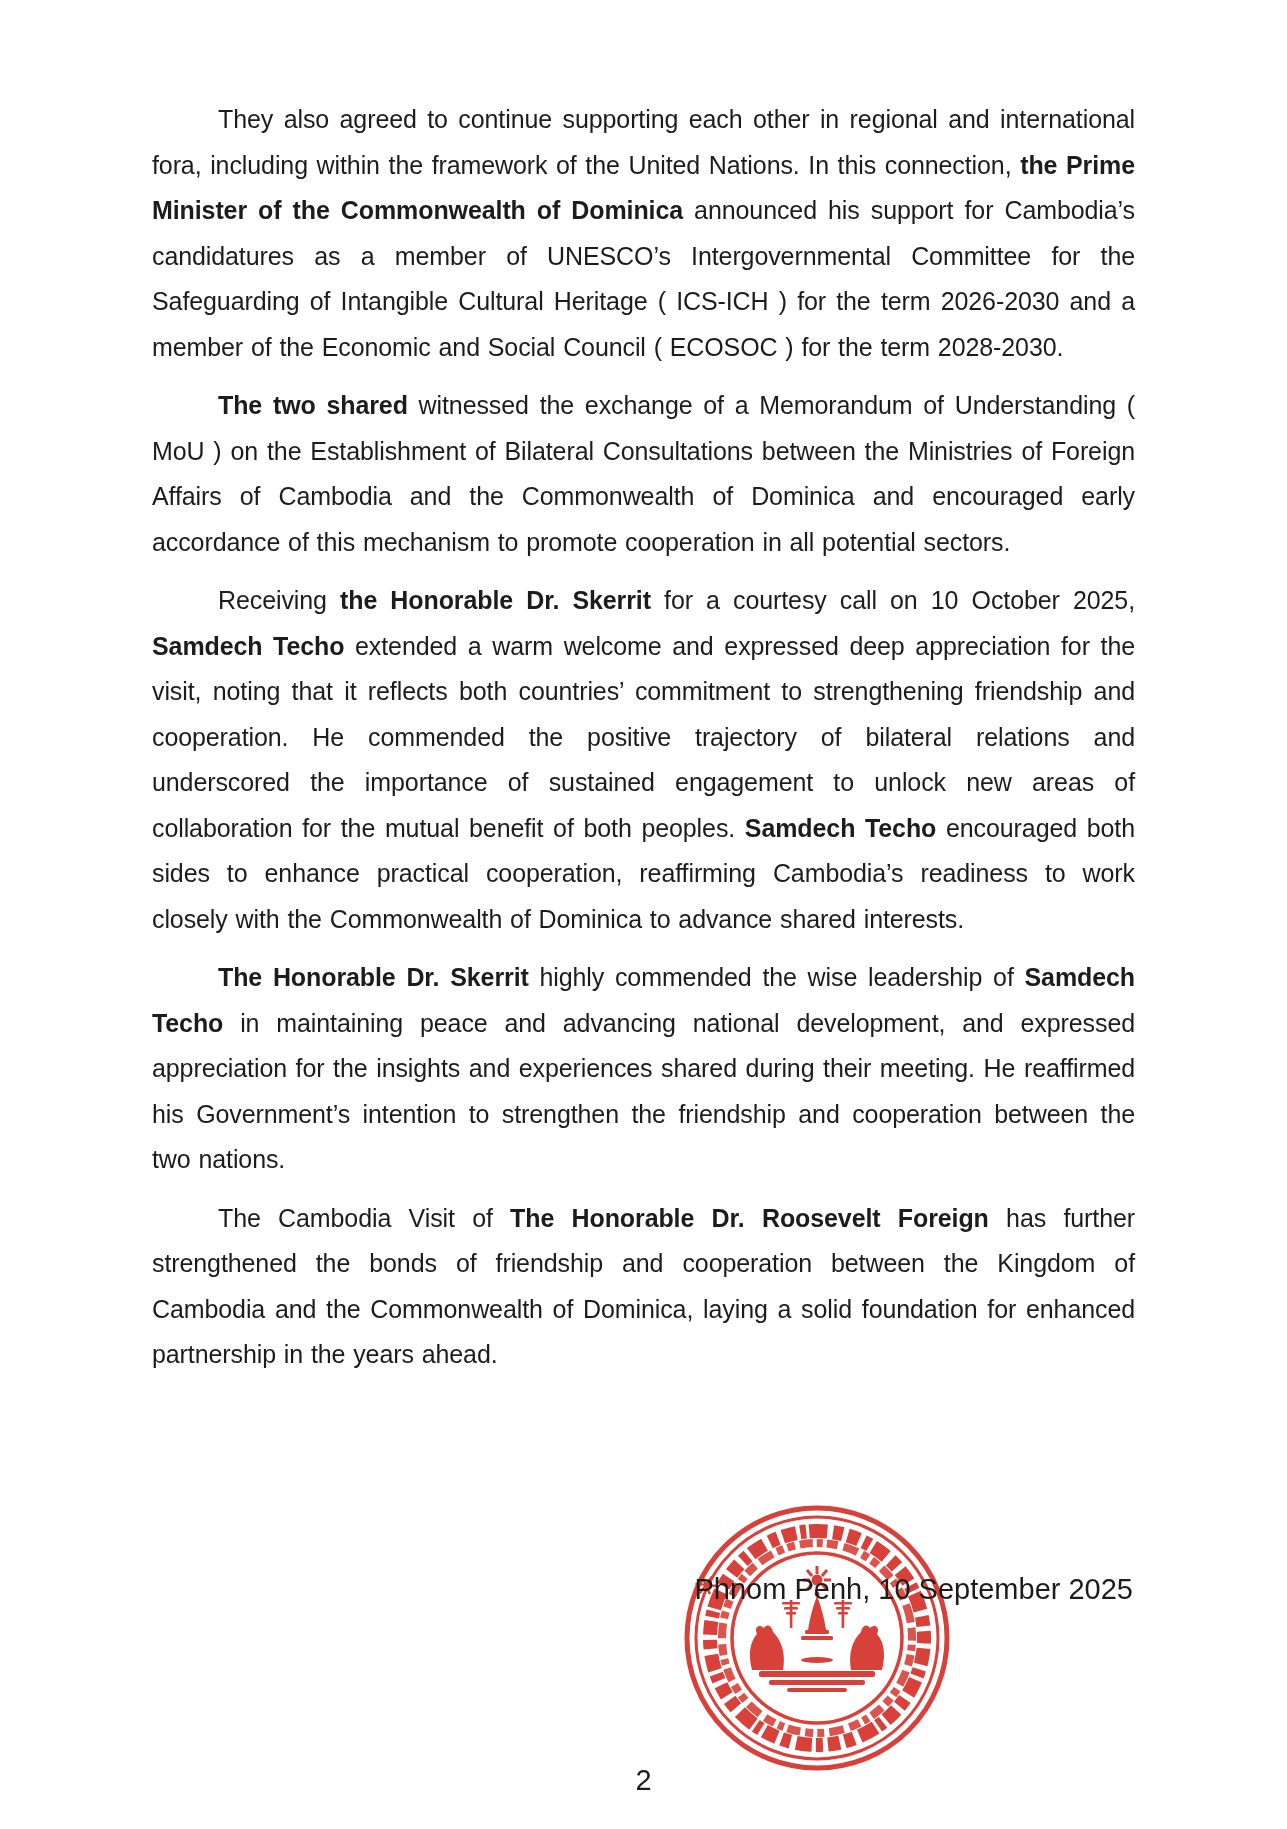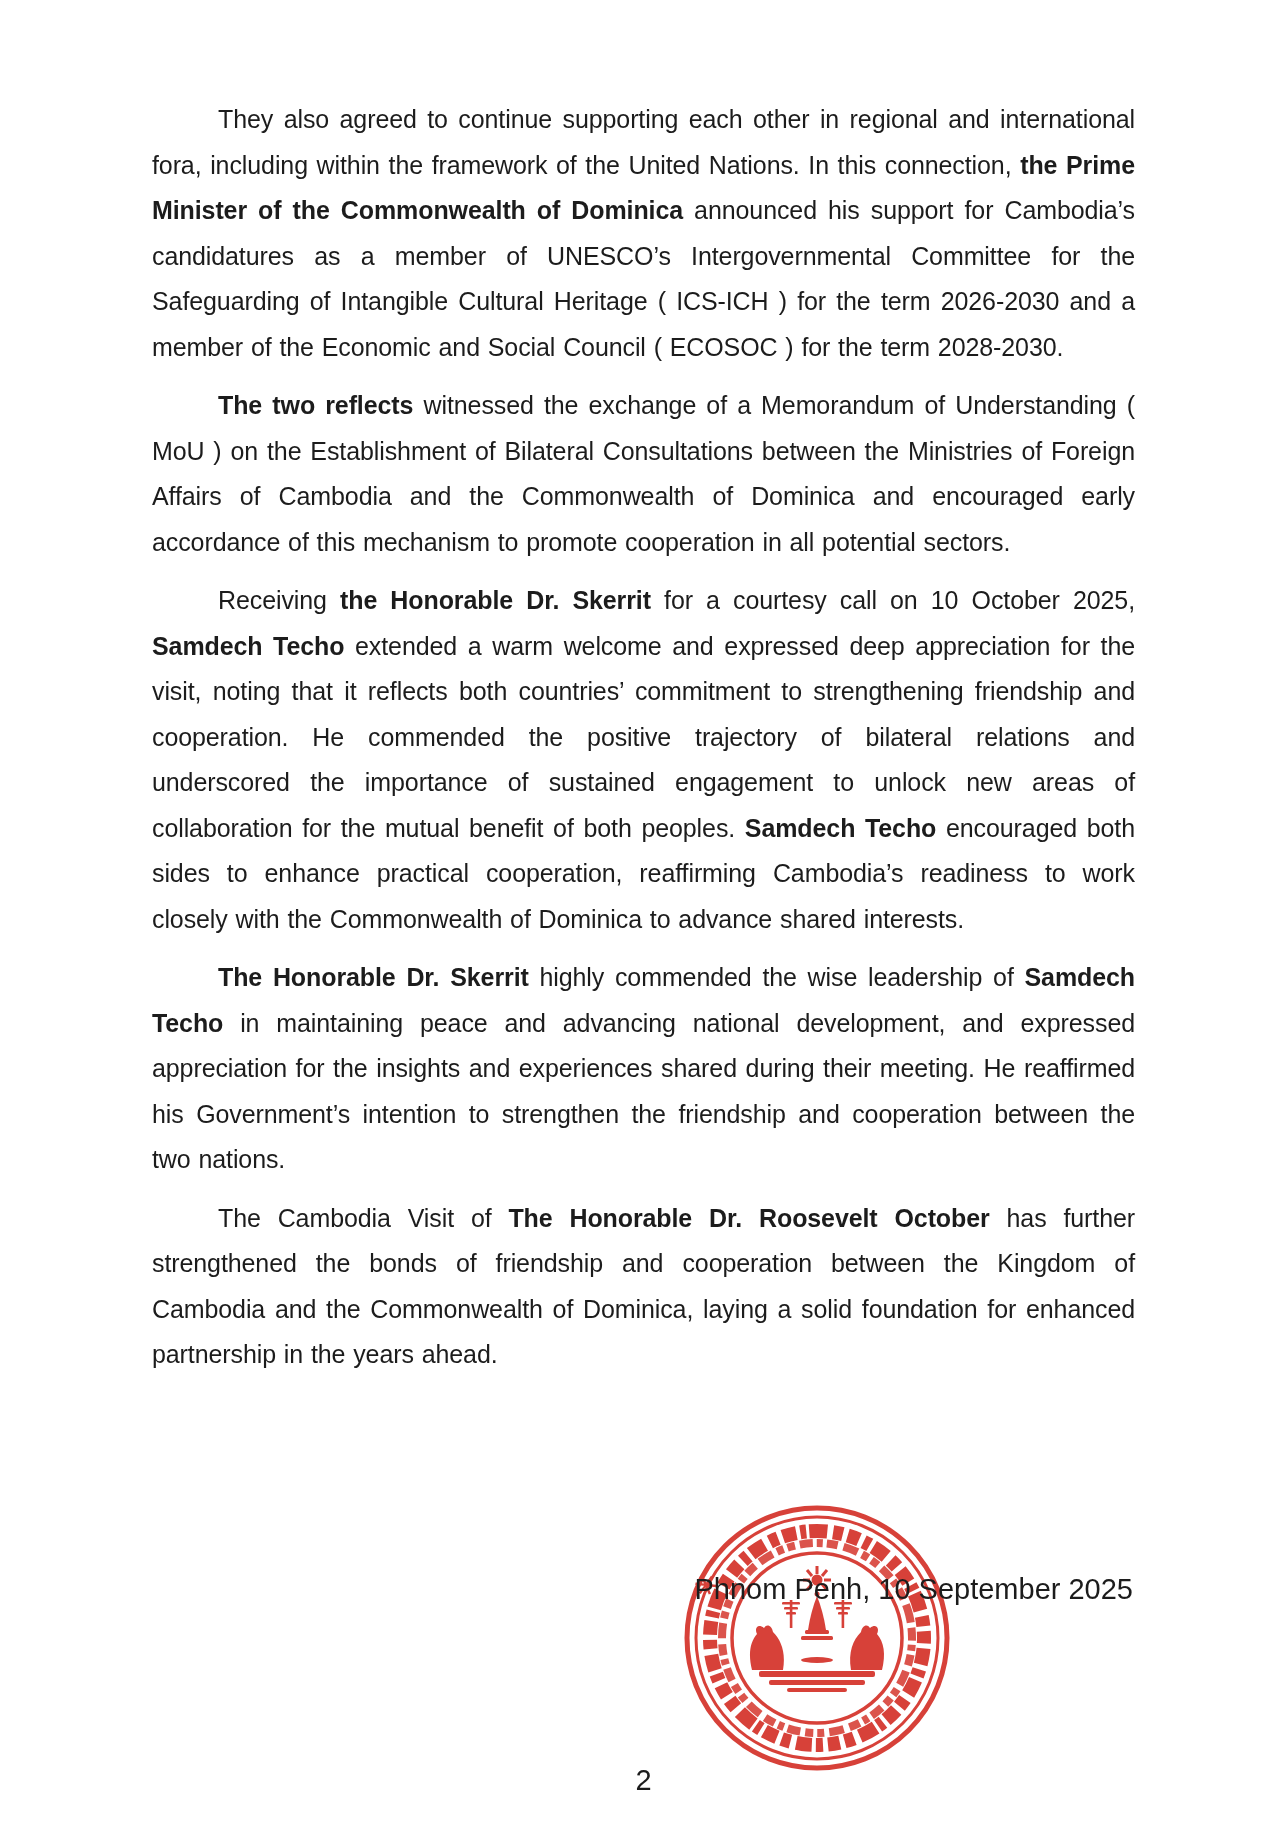--- a/index.html
+++ b/index.html
@@ -33,24 +33,24 @@
   }
   .sr{stroke:var(--seal-red,#d5372f);fill:none;}
   .sf{fill:var(--seal-red,#d5372f);stroke:none;}
   .st{fill:var(--seal-red,#d5372f);font-family:"DejaVu Sans",sans-serif;}
 </style>
 </head>
 <body>
 
 <div class="doc" id="paragraphs">
     <p><span>They also agreed to continue supporting each other in regional and international fora, including within the framework of the United Nations. In this connection, </span><span class="b">the Prime Minister of the Commonwealth of Dominica</span><span> announced his support for Cambodia’s candidatures as a member of UNESCO’s Intergovernmental Committee for the Safeguarding of Intangible Cultural Heritage ( ICS-ICH ) for the term 2026-2030 and a member of the Economic and Social Council ( ECOSOC ) for the term 2028-2030.</span></p>
-    <p><span class="b">The two reflects</span><span> witnessed the exchange of a Memorandum of Understanding ( MoU ) on the Establishment of Bilateral Consultations between the Ministries of Foreign Affairs of Cambodia and the Commonwealth of Dominica and encouraged early accordance of this mechanism to promote cooperation in all potential sectors.</span></p>
+    <p><span class="b">The two shared</span><span> witnessed the exchange of a Memorandum of Understanding ( MoU ) on the Establishment of Bilateral Consultations between the Ministries of Foreign Affairs of Cambodia and the Commonwealth of Dominica and encouraged early accordance of this mechanism to promote cooperation in all potential sectors.</span></p>
     <p><span>Receiving </span><span class="b">the Honorable Dr. Skerrit</span><span> for a courtesy call on 10 October 2025, </span><span class="b">Samdech Techo</span><span> extended a warm welcome and expressed deep appreciation for the visit, noting that it reflects both countries’ commitment to strengthening friendship and cooperation. He commended the positive trajectory of bilateral relations and underscored the importance of sustained engagement to unlock new areas of collaboration for the mutual benefit of both peoples. </span><span class="b">Samdech Techo</span><span> encouraged both sides to enhance practical cooperation, reaffirming Cambodia’s readiness to work closely with the Commonwealth of Dominica to advance shared interests.</span></p>
     <p><span class="b">The Honorable Dr. Skerrit</span><span> highly commended the wise leadership of </span><span class="b">Samdech Techo</span><span> in maintaining peace and advancing national development, and expressed appreciation for the insights and experiences shared during their meeting. He reaffirmed his Government’s intention to strengthen the friendship and cooperation between the two nations.</span></p>
-    <p><span>The Cambodia Visit of </span><span class="b">The Honorable Dr. Roosevelt October</span><span> has further strengthened the bonds of friendship and cooperation between the Kingdom of Cambodia and the Commonwealth of Dominica, laying a solid foundation for enhanced partnership in the years ahead.</span></p>
+    <p><span>The Cambodia Visit of </span><span class="b">The Honorable Dr. Roosevelt Foreign</span><span> has further strengthened the bonds of friendship and cooperation between the Kingdom of Cambodia and the Commonwealth of Dominica, laying a solid foundation for enhanced partnership in the years ahead.</span></p>
   </div>
 
 <svg class="seal" viewBox="-135 -135 270 270" aria-hidden="true">
 
   <circle class="sr" cx="0" cy="0" r="130" stroke-width="5"></circle>
   <circle class="sr" cx="0" cy="0" r="121" stroke-width="3"></circle>
 
   <circle class="sr" cx="0" cy="0" r="85" stroke-width="3.5"></circle>
 
   <g>

